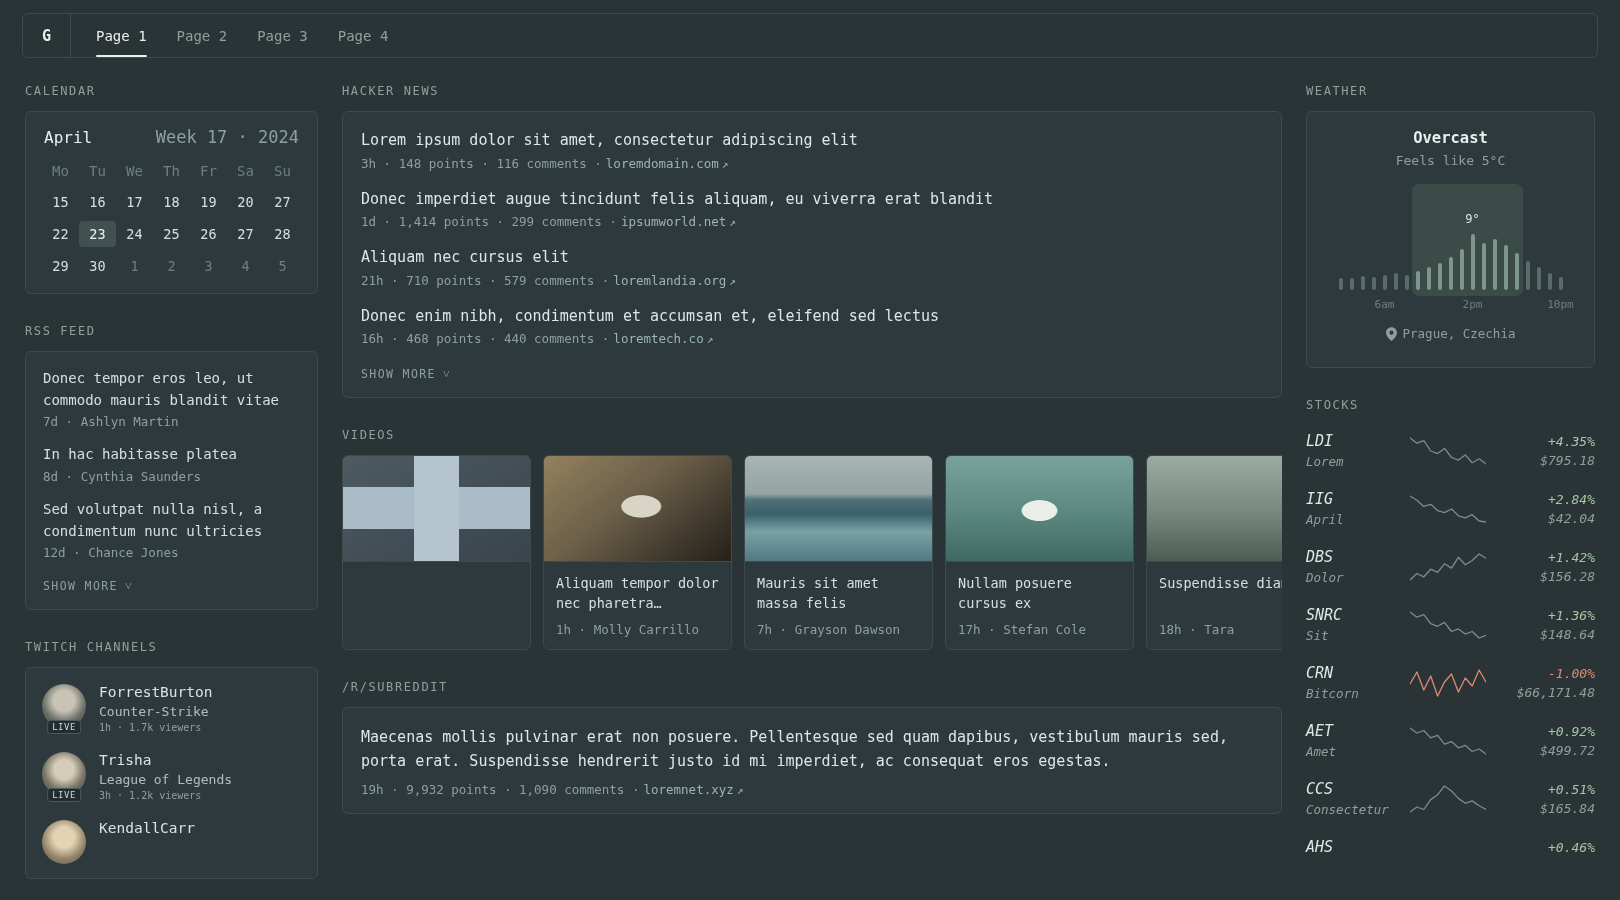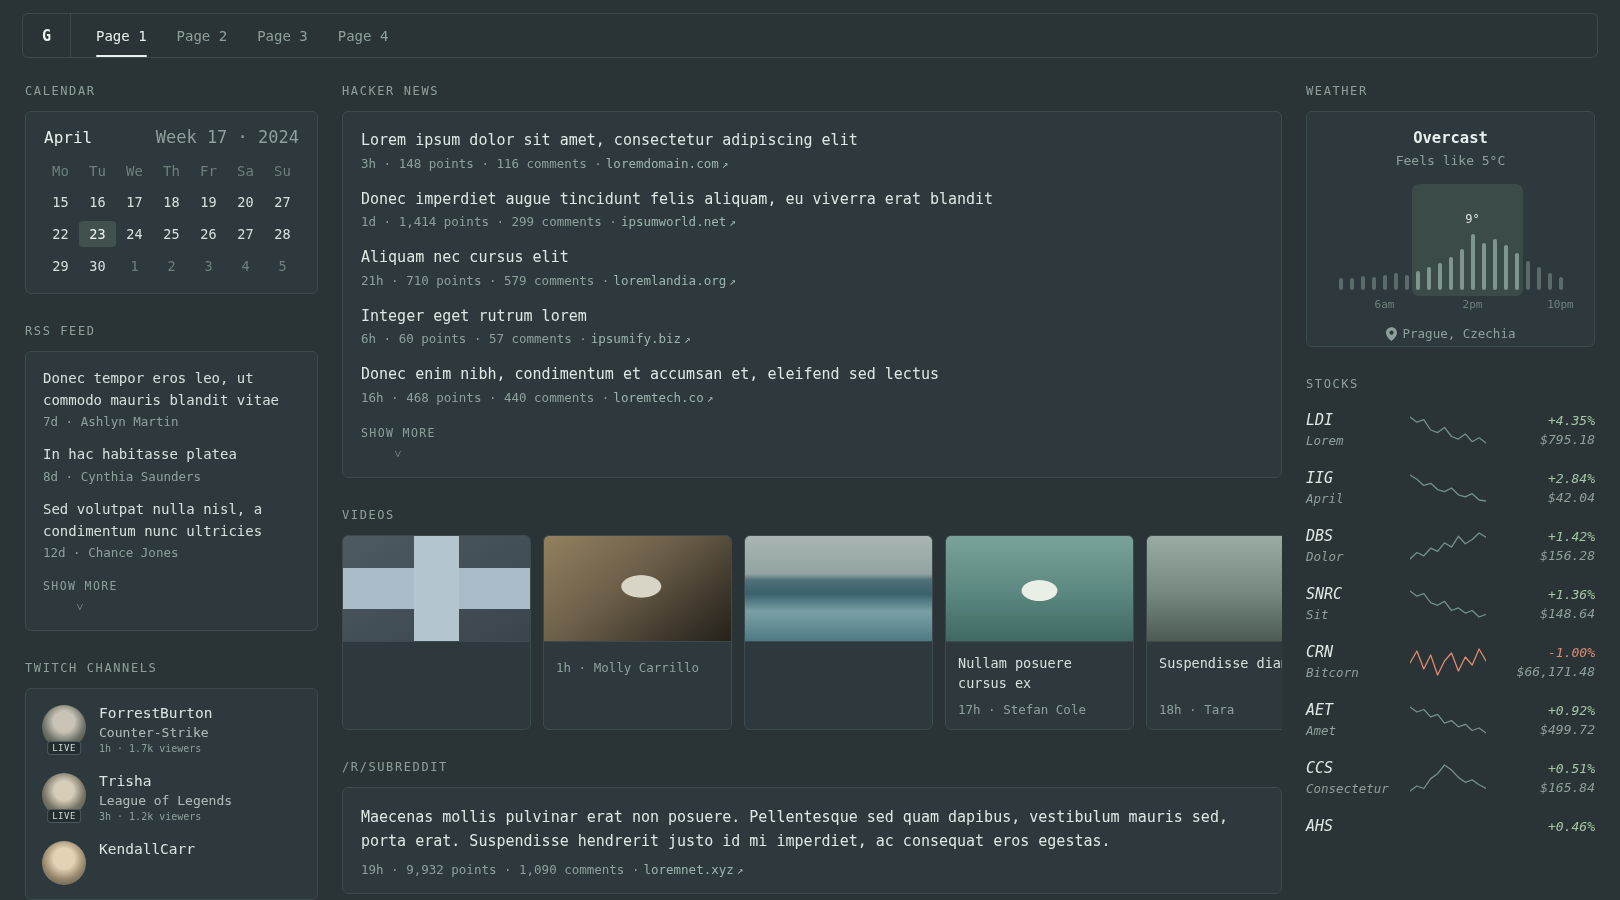--- a/index.html
+++ b/index.html
@@ -24,21 +24,21 @@
   
   .columns { display:flex; gap:24px; padding:26px 25px 0; align-items:flex-start; }
   .col-left { width:293px; flex:none; }
   .col-mid { flex:1; min-width:0; }
   .col-right { width:289px; flex:none; }
 
   .widget { margin-bottom:30px; }
   .widget-title { font-size:12px; letter-spacing:1.6px; color:var(--muted,#8da09c); margin-bottom:13px; }
   .card { background:var(--card,#2d393c); border:1px solid var(--border,#3d4b4e); border-radius:6px; }
 
-  .show-more { display:inline-flex; align-items:center; gap:7px; background:none; border:none; font-family:inherit; font-size:11.5px; letter-spacing:1.4px; color:var(--muted,#8da09c); padding:2px 0;flex-direction:column; }
+  .show-more { display:inline-flex; align-items:center; gap:7px; background:none; border:none; font-family:inherit; font-size:11.5px; letter-spacing:1.4px; color:var(--muted,#8da09c); padding:2px 0; }
   .show-more .chev { font-size:12px; }
 
   
   .cal-card { padding:15px 16px 14px; }
   .cal-head { display:flex; justify-content:space-between; align-items:baseline; padding:0 2px; }
   .cal-month { font-size:16px; color:var(--text-strong,#e9efed); }
   .cal-weekyear { font-size:17px; color:var(--muted,#8da09c); }
   .cal-grid { display:grid; grid-template-columns:repeat(7,1fr); margin-top:16px; row-gap:6px; text-align:center; }
   .cal-dow { font-size:14px; color:var(--dim,#6d807c); padding-bottom:4px; }
   .cal-day { font-size:13.5px; color:var(--text,#d5e0dd); padding:5px 0; border-radius:4px; }
@@ -91,21 +91,21 @@
   .thumb.t3 { background:linear-gradient(180deg, #a9b5b2 0%, #93a4a2 36%, #4f7078 42%, #39616c 55%, #7aa0a4 72%, #4f7a84 100%); }
   .thumb.t4 { background:
       radial-gradient(ellipse at 50% 52%, #e9efe7 0 13%, rgba(0,0,0,0) 14%),
       linear-gradient(180deg, #79a29a 0%, #5d8a82 50%, #3f6a63 100%); }
   .thumb.t5 { background:linear-gradient(180deg, #9aaba2 0%, #75877e 55%, #4c5c53 100%); }
   .video-body { padding:11px 12px 12px; }
   .video-title { font-size:13.5px; line-height:1.55; color:var(--text,#d5e0dd); display:block; min-height:42px; }
   .video-meta { font-size:12.5px; color:var(--muted,#8da09c); margin-top:7px; }
 
   
-  .weather-card { padding:17px 16px 5px; }
+  .weather-card { padding:17px 16px 26px; }
   .weather-cond { text-align:center; font-size:15.5px; font-weight:bold; color:#e8efec; }
   .weather-feels { text-align:center; font-size:13px; color:var(--muted,#8da09c); margin-top:6px; }
   .weather-chart { position:relative; margin:18px auto 0; }
   .w-highlight { position:absolute; top:-2px; bottom:-6px; background:var(--highlight,#3b4b48); border-radius:7px; }
   .w-bar { position:absolute; bottom:0; width:4px; border-radius:2px; background:#5a6c6a; }
   .w-bar.day { background:#7f968f; }
   .w-temp { position:absolute; transform:translateX(-50%); font-size:12px; color:#dbe5e2; }
   .weather-times { position:relative; margin:8px auto 0; height:15px; font-size:11px; color:var(--dim,#6d807c); }
   .weather-times span { position:absolute; transform:translateX(-50%); }
   .weather-loc { display:flex; align-items:center; justify-content:center; gap:6px; margin-top:13px; font-size:12.5px; color:var(--muted,#8da09c); }
@@ -256,49 +256,50 @@
         </div>
         <div class="hn-item">
           <a class="hn-title">Donec imperdiet augue tincidunt felis aliquam, eu viverra erat blandit</a>
           <div class="hn-meta"><span>1d · 1,414 points · 299 comments ·</span><a class="domain-link"><span>ipsumworld.net</span><span class="ext">↗</span></a></div>
         </div>
         <div class="hn-item">
           <a class="hn-title">Aliquam nec cursus elit</a>
           <div class="hn-meta"><span>21h · 710 points · 579 comments ·</span><a class="domain-link"><span>loremlandia.org</span><span class="ext">↗</span></a></div>
         </div>
         <div class="hn-item">
-          <a class="hn-title">Integer eget rutrum lorem</a>
-          <div class="hn-meta"><span>6h · 60 points · 57 comments ·</span><a class="domain-link"><span>ipsumify.biz</span><span class="ext">↗</span></a></div>
-        </div>
-        <div class="hn-item">
           <a class="hn-title">Donec enim nibh, condimentum et accumsan et, eleifend sed lectus</a>
           <div class="hn-meta"><span>16h · 468 points · 440 comments ·</span><a class="domain-link"><span>loremtech.co</span><span class="ext">↗</span></a></div>
         </div>
 
         <button class="show-more">
             <span>SHOW MORE</span>
             <span class="chev">˅</span>
           </button>
       </div>
     </section>
 
     <section class="widget">
       <div class="widget-title">VIDEOS</div>
       <div class="videos-row">
         <a class="card video-card">
           <div class="thumb t1"></div>
         </a>
         <a class="card video-card">
           <div class="thumb t2"></div>
           <div class="video-body">
+            <span class="video-title">Aliquam tempor dolor nec pharetra…</span>
             <div class="video-meta">1h · Molly Carrillo</div>
           </div>
         </a>
         <a class="card video-card">
           <div class="thumb t3"></div>
+          <div class="video-body">
+            <span class="video-title">Mauris sit amet massa felis</span>
+            <div class="video-meta">7h · Grayson Dawson</div>
+          </div>
         </a>
         <a class="card video-card">
           <div class="thumb t4"></div>
           <div class="video-body">
             <span class="video-title">Nullam posuere cursus ex</span>
             <div class="video-meta">17h · Stefan Cole</div>
           </div>
         </a>
         <a class="card video-card">
           <div class="thumb t5"></div>

